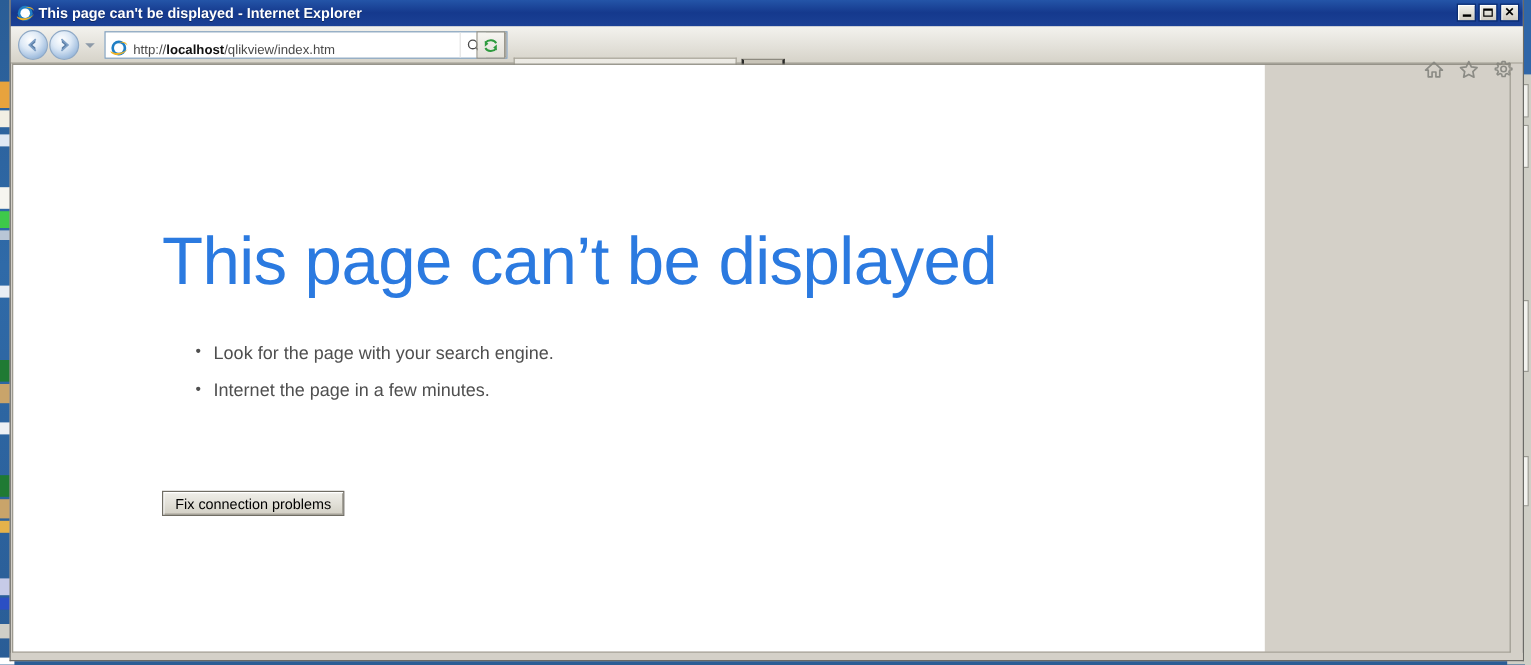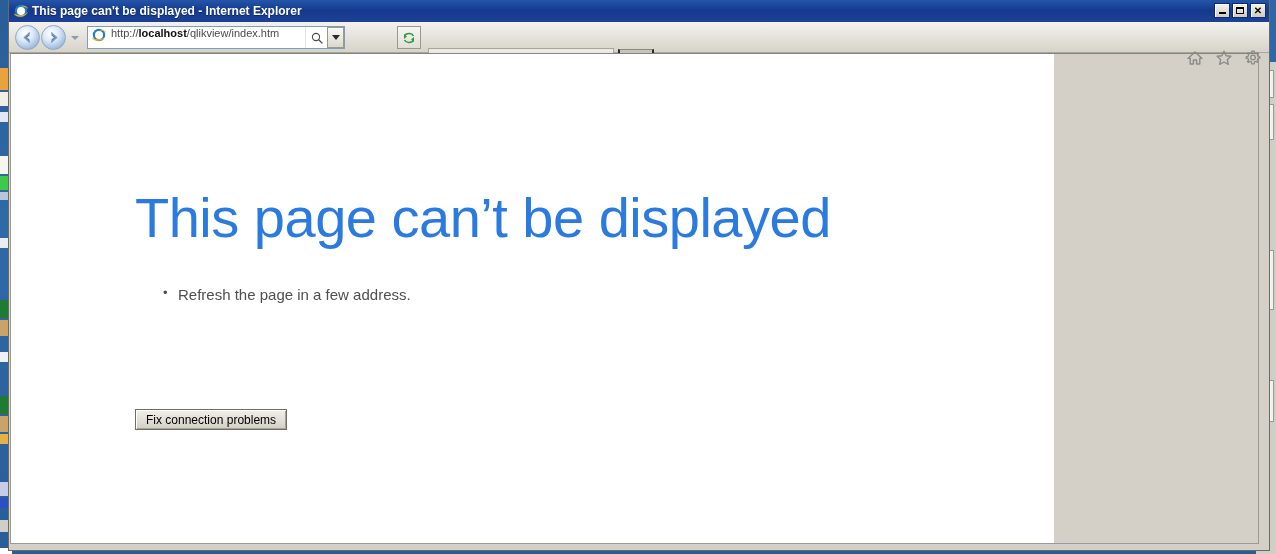--- a/index.html
+++ b/index.html
@@ -101,25 +101,25 @@
   #btn-back { left: 6px; }
   #btn-fwd  { left: 32px; }
   .nav-caret {
     position: absolute; left: 62px; top: 14px;
     width: 0; height: 0;
     border-left: 4px solid transparent; border-right: 4px solid transparent;
     border-top: 4px solid #8d9aa8;
   }
   .addrbar {
     position: absolute; left: 78px; top: 4px;
-    width: 258px; height: 23px;
+    width: 336px; height: 23px;
     background: #ffffff;
     border: 1px solid #7f9db9;
     box-sizing: border-box;
-    display: flex; align-items: flex-start;
+    display: flex; align-items: flex-end;
   }
   .addr-ie-icon { width: 16px; height: 16px; margin: 0 4px 0 3px; position: relative; flex: none;}
   .addr-text {
     flex: 1; font-size: 11px; color: #4a4a4a; white-space: nowrap; overflow: hidden;
     font-family: "Liberation Sans", sans-serif;
   }
   .addr-text b { color: #111; font-weight: bold; }
   .addr-search {
     width: 21px; height: 21px; flex: none;
     display: flex; align-items: center; justify-content: center;
@@ -378,20 +378,21 @@
                      L3.5 4.4 L4.3 3.6 L5.9 4.7 L7.4 4.1 L7.8 2.2 Z" fill="none" stroke="#8b8b85" stroke-width="1.3" stroke-linejoin="round"></path>
             <circle cx="9" cy="8.5" r="2.3" fill="none" stroke="#8b8b85" stroke-width="1.3"></circle>
           </svg>
         </span>
       </div>
     </div>
 
     <div class="content">
       <div class="err-h1">This page can’t be displayed</div>
       <ul class="err-list" id="bullets">
-          <li>Refresh the page in a few address.</li>
+          <li>Look for the page with your search engine.</li>
+          <li>Internet the page in a few minutes.</li>
         </ul>
       <div class="fixbtn">Fix connection problems</div>
     </div>
     <div class="content-bevel"></div>
     <div class="win-bottom"></div>
   </div>
 </div>
 
 </body></html>

